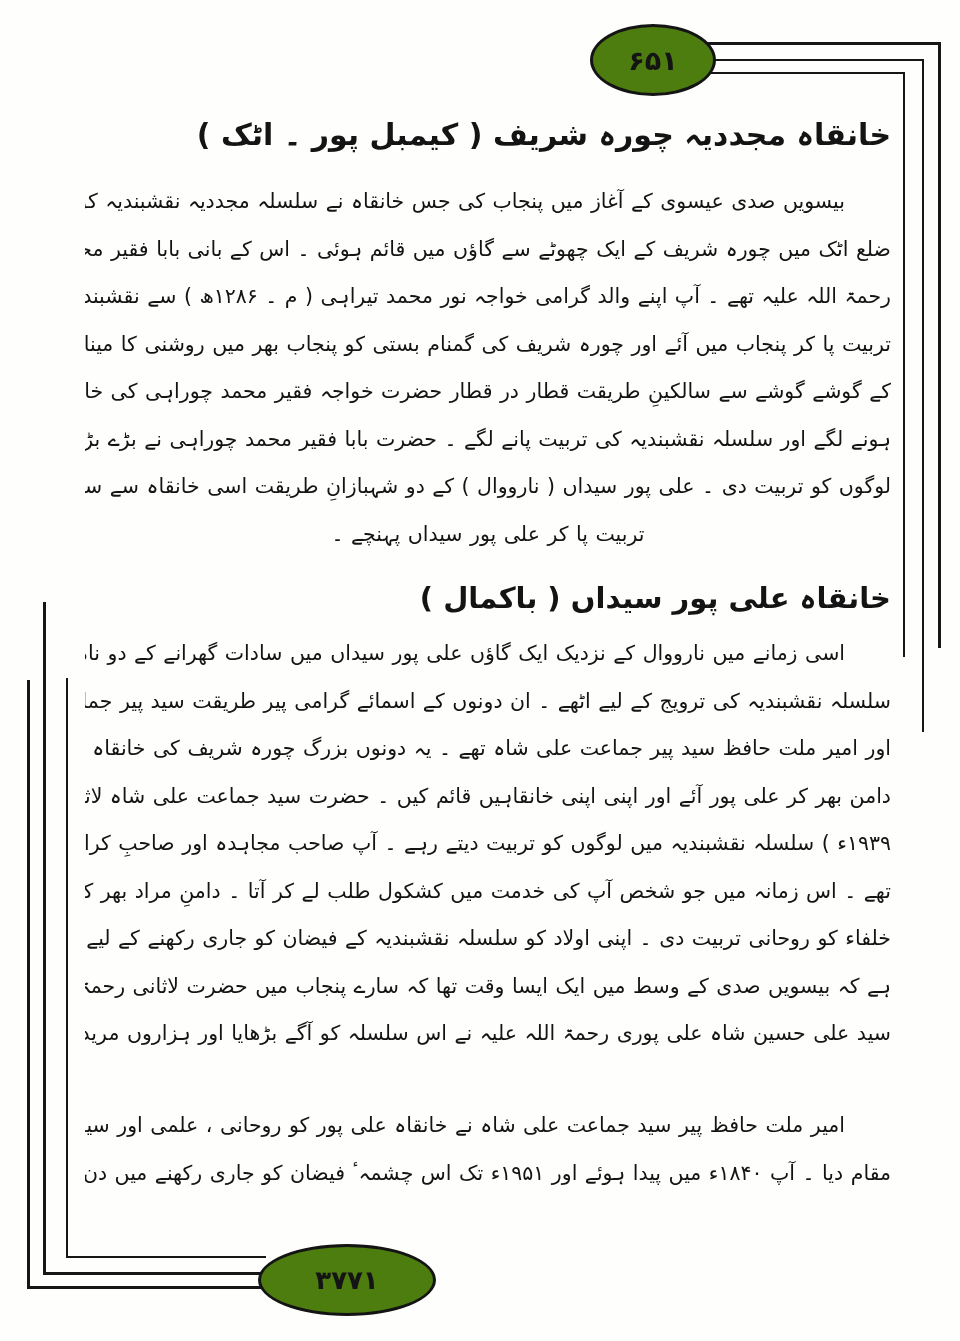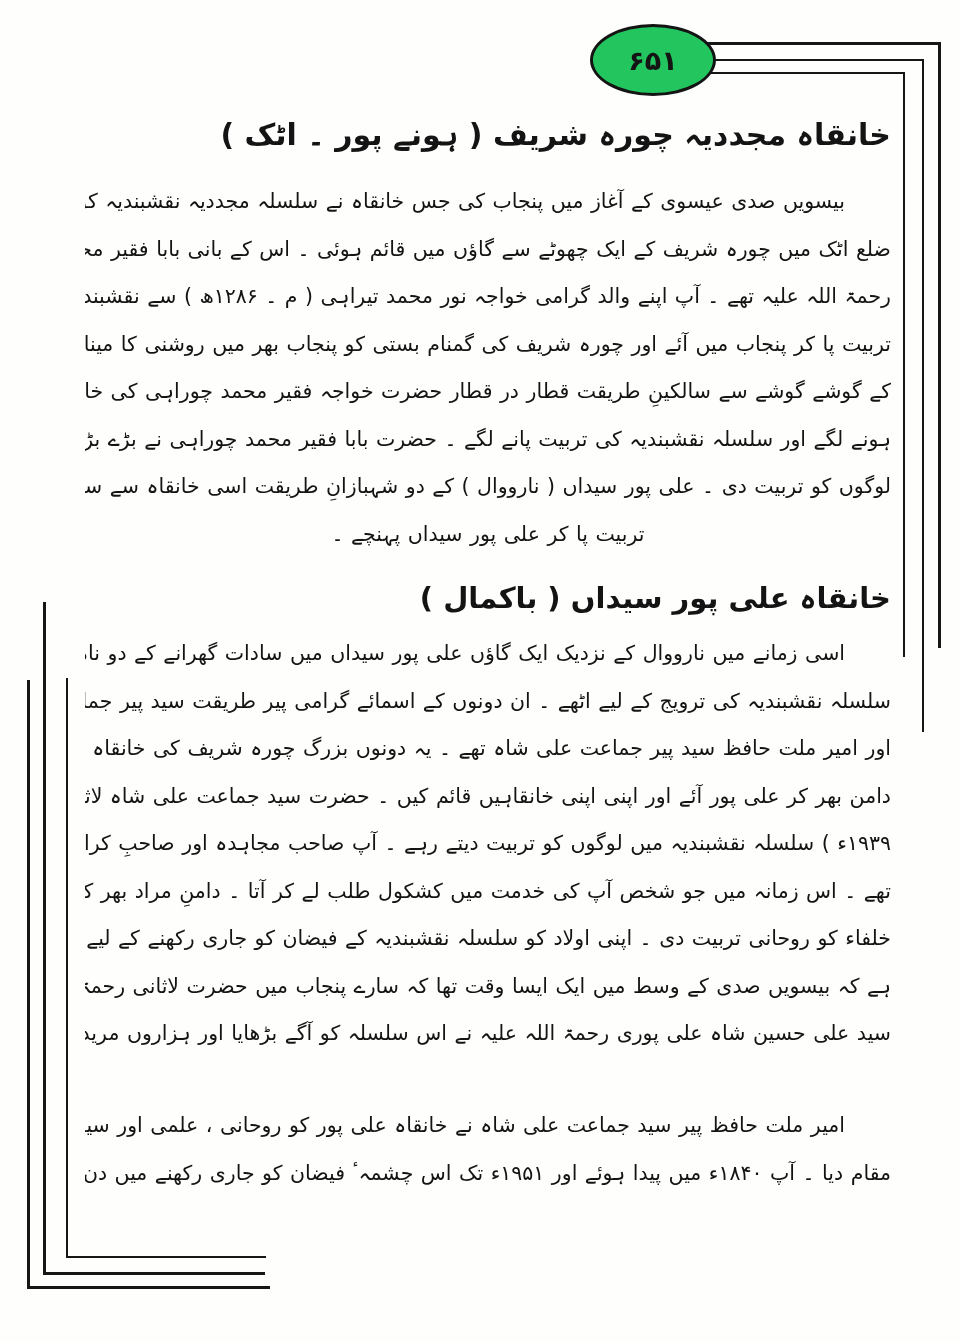--- a/index.html
+++ b/index.html
@@ -14,21 +14,21 @@
   .page{position:absolute;inset:0;background:#fefefc;}
 
   
   .bline{position:absolute;background:#161616;}
 
   
   .oval{
     position:absolute;
     border:3px solid #141414;
     border-radius:50%;
-    background:#22c55e;
+    background:#4d7c0f;
     display:flex;align-items:center;justify-content:center;
     font-weight:bold;
     z-index:3;
   }
   .oval-top{left:590px;top:24px;width:120px;height:66px;font-size:27px;letter-spacing:4px;}
   .oval-bottom{left:258px;top:1244px;width:172px;height:66px;font-size:26px;letter-spacing:5px;}
 
   
   .textcol{position:absolute;left:85px;width:806px;direction:rtl;}
   .heading{
@@ -74,22 +74,25 @@
   <div class="bline" style="left:43px;top:602px;width:3px;height:672px;"></div>
   <div class="bline" style="left:66px;top:678px;width:2px;height:580px;"></div>
 
   <div class="bline" style="left:27px;top:1286px;width:243px;height:3px;"></div>
   <div class="bline" style="left:43px;top:1272px;width:222px;height:2.5px;"></div>
   <div class="bline" style="left:66px;top:1256px;width:200px;height:2px;"></div>
 
   <div class="oval oval-top">
     <span>۶۵۱</span>
   </div>
+  <div class="oval oval-bottom">
+    <span>۳۷۷۱</span>
+  </div>
 
-  <div class="textcol heading h1">خانقاہ مجددیہ چورہ شریف ( ہونے پور ۔ اٹک )</div>
+  <div class="textcol heading h1">خانقاہ مجددیہ چورہ شریف ( کیمبل پور ۔ اٹک )</div>
 
   <div class="para p1">
     <div class="body-line indent">بیسویں صدی عیسوی کے آغاز میں پنجاب کی جس خانقاہ نے سلسلہ مجددیہ نقشبندیہ کو فروغ دیا وہ</div>
     <div class="body-line">ضلع اٹک میں چورہ شریف کے ایک چھوٹے سے گاؤں میں قائم ہوئی ۔ اس کے بانی بابا فقیر محمد چوراہی</div>
     <div class="body-line">رحمۃ اللہ علیہ تھے ۔ آپ اپنے والد گرامی خواجہ نور محمد تیراہی ( م ۔ ۱۲۸۶ھ ) سے نقشبندی طریق پر</div>
     <div class="body-line">تربیت پا کر پنجاب میں آئے اور چورہ شریف کی گمنام بستی کو پنجاب بھر میں روشنی کا مینار بنا دیا ۔ ملک</div>
     <div class="body-line">کے گوشے گوشے سے سالکینِ طریقت قطار در قطار حضرت خواجہ فقیر محمد چوراہی کی خانقاہ میں جمع</div>
     <div class="body-line">ہونے لگے اور سلسلہ نقشبندیہ کی تربیت پانے لگے ۔ حضرت بابا فقیر محمد چوراہی نے بڑے بڑے باکمال</div>
     <div class="body-line">لوگوں کو تربیت دی ۔ علی پور سیداں ( نارووال ) کے دو شہبازانِ طریقت اسی خانقاہ سے سلسلہ نقشبندیہ کی</div>
     <div class="body-line line-center">تربیت پا کر علی پور سیداں پہنچے ۔</div>

